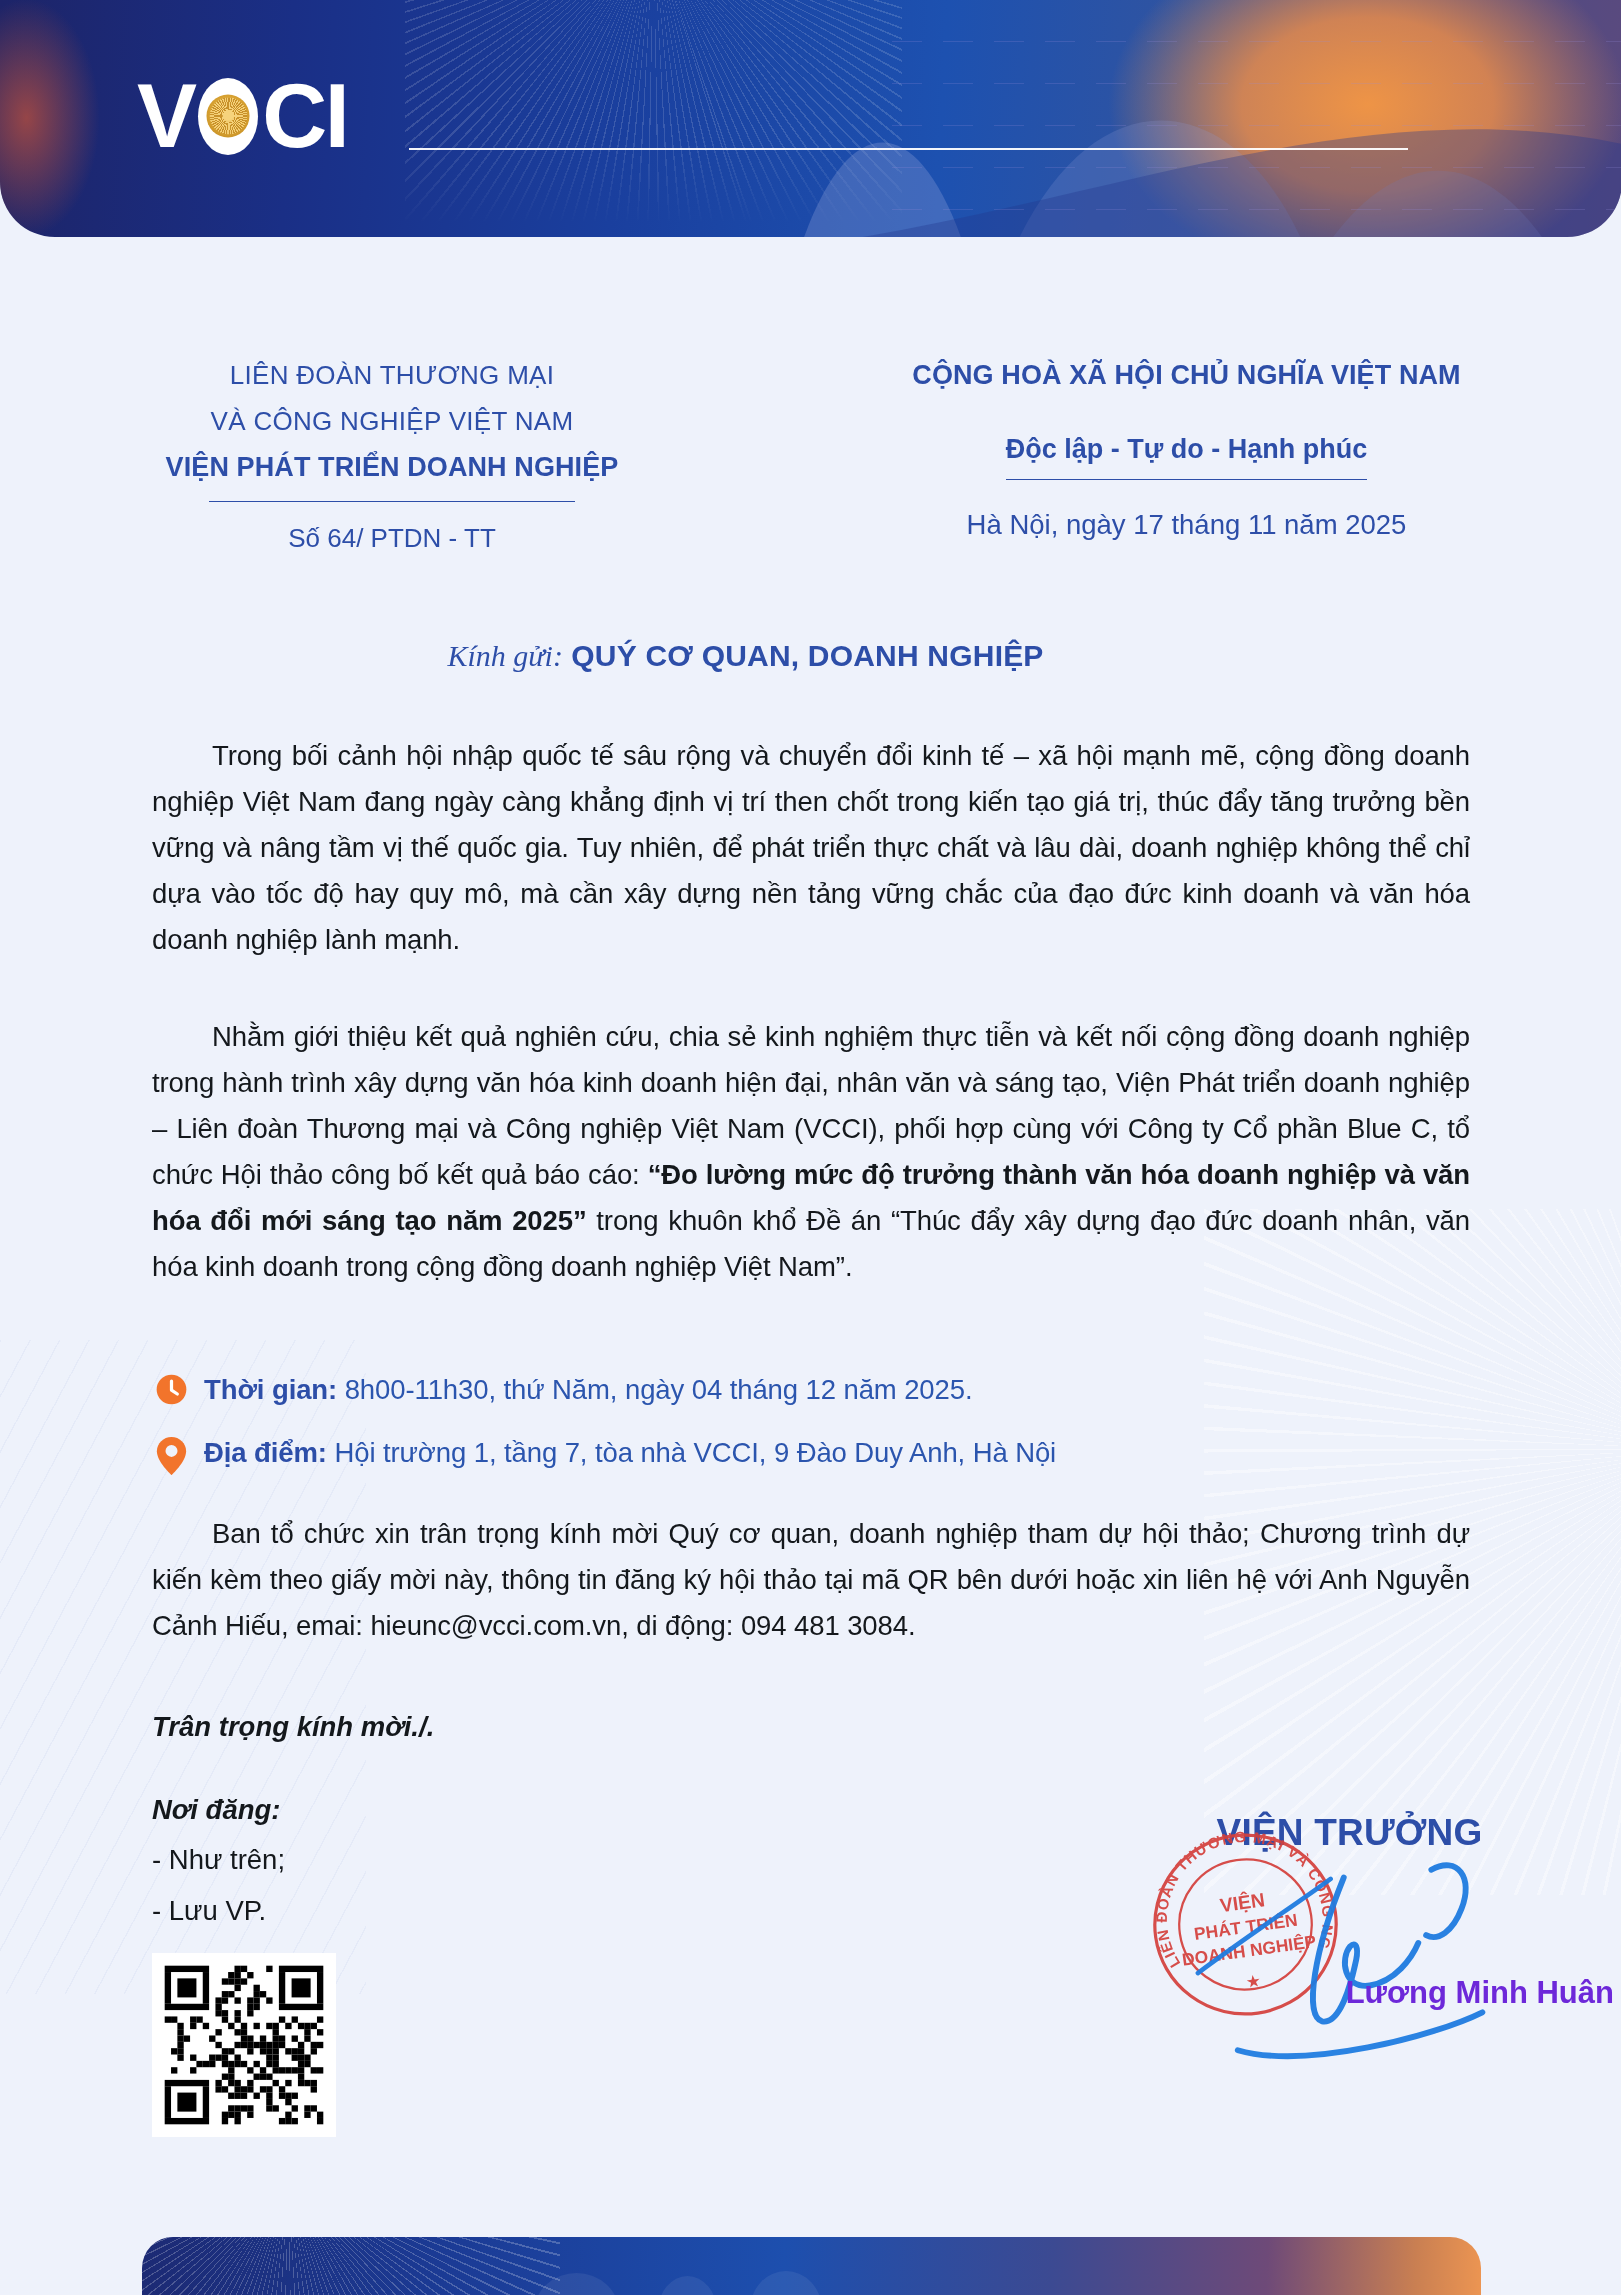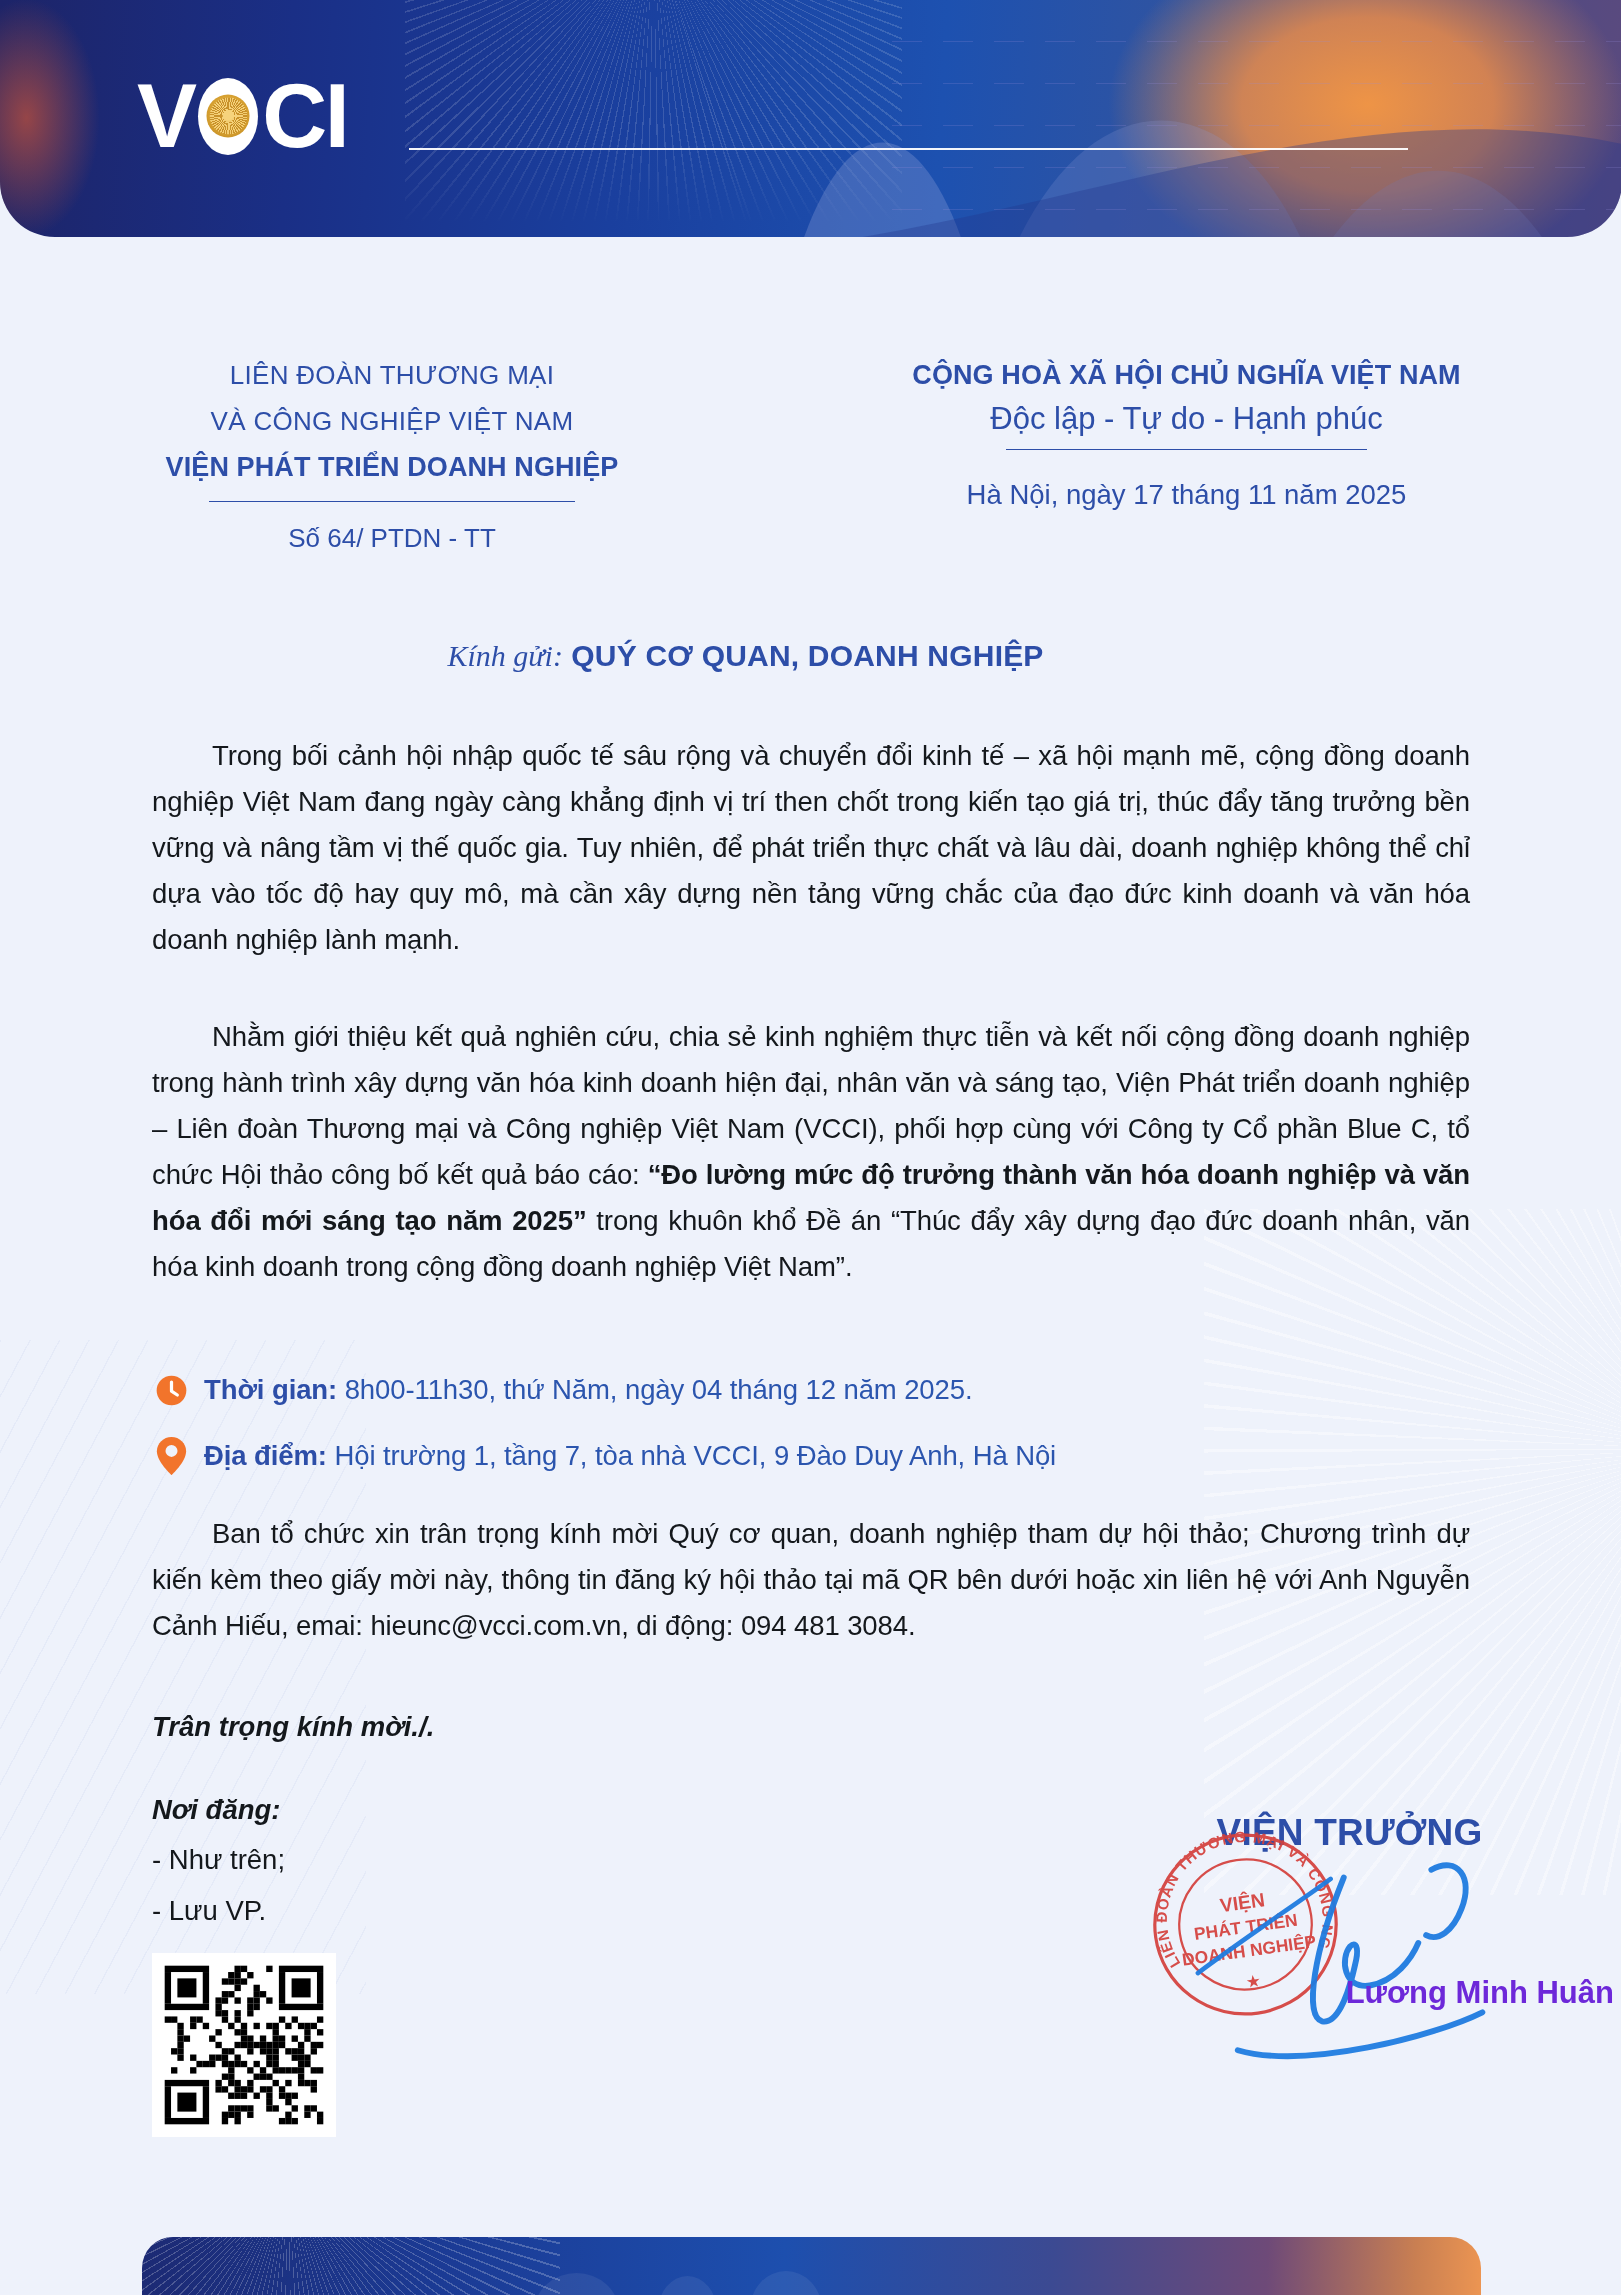--- a/index.html
+++ b/index.html
@@ -56,33 +56,33 @@
   .bluec svg{ position:absolute; left:125px; top:0; }
   .bluec .tag{ position:absolute; left:1.3px; top:84px; font-size:11.4px; font-weight:700; letter-spacing:0.3px; white-space:nowrap; }
   
   .lh-left{ position:absolute; left:134px; top:352px; width:516px; text-align:center; color:#2d4ea8; }
   .lh-left .r1,.lh-left .r2{ font-size:26px; line-height:46px; font-weight:500; letter-spacing:0.3px;}
   .lh-left .r3{ font-size:27px; line-height:46px; font-weight:700; letter-spacing:0.1px;}
   .lh-left .rule{ width:366px; height:1.3px; background:#2d4ea8; margin:10.5px auto 0; }
   .lh-left .ref{ font-size:26px; margin-top:21px; font-weight:500;}
   .lh-right{ position:absolute; left:873px; top:352px; width:627px; text-align:center; color:#2d4ea8; }
   .lh-right .r1{ font-size:27px; line-height:46px; font-weight:700; letter-spacing:0.1px;}
-  .lh-right .r2{ font-size:31px; line-height:42px; font-weight:400;}
+  .lh-right .r2{ font-size:27px; line-height:42px; font-weight:700;margin-top:30px;}
   .lh-right .rule{ width:361px; height:1.3px; background:#2d4ea8; margin:9.2px auto 0; }
   .lh-right .date{ font-size:27.5px; margin-top:29px; font-weight:500;}
   
   .salutation{ position:absolute; left:0; top:639px; width:1491px; text-align:center; color:#2d4ea8; font-size:30px; }
   .salutation .pre{ font-family:"Liberation Serif", serif; font-style:italic; }
   .salutation .who{ font-weight:700; letter-spacing:0.2px; }
   .para{ position:absolute; left:152px; width:1318px; font-size:27.5px; line-height:46px;
          text-align:justify; text-indent:60px; color:#14181c; letter-spacing:-0.1px; }
   .para b{ font-weight:700; }
   .p1{ top:733px; } .p2{ top:1014px; } .p3{ top:1511px; }
   .closing{ position:absolute; left:152px; top:1711px; font-size:27.5px; font-weight:700; font-style:italic; color:#14181c; }
-  .info-row{ position:absolute; left:156px; display:flex; align-items:center; gap:17px; }
+  .info-row{ position:absolute; left:156px; display:flex; gap:17px; }
   .info-1{ top:1374px; } .info-2{ top:1437px; }
   .info-text{ font-size:27.5px; letter-spacing:-0.1px; }
   .info-text .lbl{ font-weight:700; color:#2d4ea8; }
   .info-text .val{ color:#2b55ae; }
   
   .recipients{ position:absolute; left:152px; top:1794px; color:#14181c; }
   .recipients .t{ font-size:27.5px; font-weight:700; font-style:italic; }
   .recipients .it{ font-size:27.5px; margin-top:18.3px; }
   .qr{ position:absolute; left:152px; top:1953px; width:184px; height:184px; background:#fff; }
   .signblock{ position:absolute; left:1085px; top:1797px; width:529px; text-align:center; color:#2d4ea8; }

